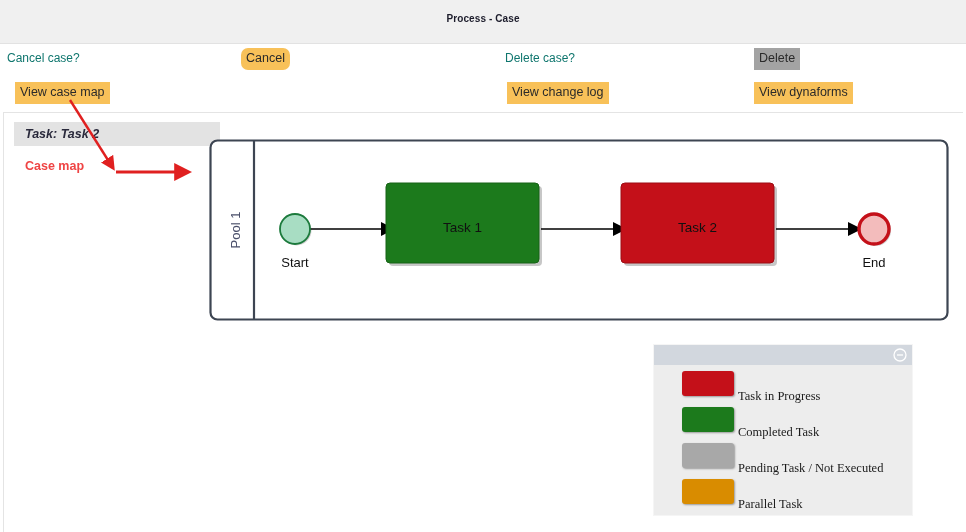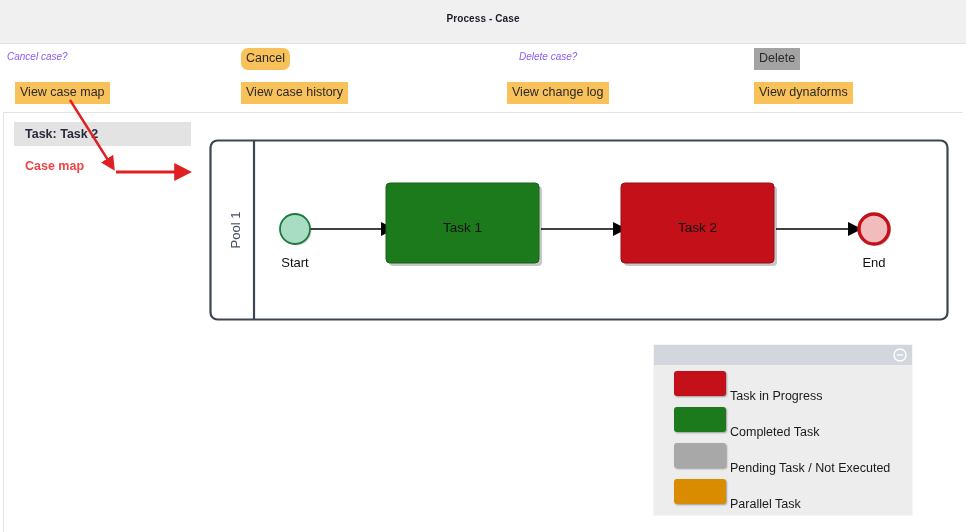--- a/index.html
+++ b/index.html
@@ -40,24 +40,23 @@
   
   #action-area {
     position: absolute;
     left: 0; top: 44px;
     width: 966px;
     height: 68px;
     background: #ffffff;
   }
   .act-label {
     position: absolute;
-    font-size: 10px;
-    color: #8b5cf6;
-    white-space: nowrap;
-    font-style: italic;
+    font-size: 12px;
+    color: #0f766e;
+    white-space: nowrap;
   }
   .btn {
     position: absolute;
     background: #f8c159;
     color: #2a2a2a;
     font-size: 12.5px;
     line-height: 19px;
     height: 19px;
     padding: 1px 5px 2px 5px;
     white-space: nowrap;
@@ -81,23 +80,24 @@
     left: 3px; top: 112px;
     width: 1px;
     height: 420px;
     background: #e4e4e4;
   }
 
   
   #task-header {
     position: absolute;
     left: 14px; top: 122px;
-    width: 177px;
+    width: 206px;
     height: 24px;
     background: #e3e3e3;
+    font-style: italic;
   }
   #task-header .task-header-text {
     position: absolute;
     left: 11px; top: 5px;
     font-size: 12.5px;
     font-weight: bold;
     color: #2a2a3c;
     white-space: nowrap;
   }
   #case-map-link {
@@ -145,23 +145,24 @@
     background: #d2d7de;
   }
   #legend-minimize {
     position: absolute;
     right: 5px; top: 3px;
     width: 14px; height: 14px;
     cursor: pointer;
   }
   .legend-row {
     position: absolute;
-    left: 8px;
+    left: 16px;
     width: 220px;
     height: 36px;
+    font-family: Liberation Serif, serif;
   }
   .legend-swatch {
     position: absolute;
     left: 12px; top: 0;
     width: 52px;
     height: 25px;
     border-radius: 3px;
     box-shadow: 1px 1px 2px rgba(0,0,0,0.35);
   }
   .legend-text {
@@ -177,25 +178,24 @@
 
 <div id="title-bar">
   <div class="title-text">Process - Case</div>
 </div>
 
 <div id="action-area">
 
   <div class="act-label" style="left:7px; top:7px;">Cancel case?</div>
   <div class="btn" style="left: 241px; top: 4px; background: rgb(248, 193, 89); border-radius: 7px;">Cancel</div>
 
-  <div class="act-label" style="left:505px; top:7px;margin-left:14px;">Delete case?</div>
+  <div class="act-label" style="left:505px; top:7px;">Delete case?</div>
   <div class="btn" style="left: 754px; top: 4px; background: #a3a3a3;">Delete</div>
 
   <div class="btn" style="left: 15px; top: 38px; background: rgb(248, 193, 89);">View case map</div>
-  <div class="btn" style="left: 241px; top: 38px; background: rgb(248, 193, 89);">View case history</div>
   <div class="btn" style="left: 507px; top: 38px; background: rgb(248, 193, 89);">View change log</div>
   <div class="btn" style="left: 754px; top: 38px; background: rgb(248, 193, 89);">View dynaforms</div>
 </div>
 
 <div id="actions-divider"></div>
 <div id="left-rail"></div>
 
 <div id="task-header">
   <div class="task-header-text">Task: Task 2</div>
 </div>

